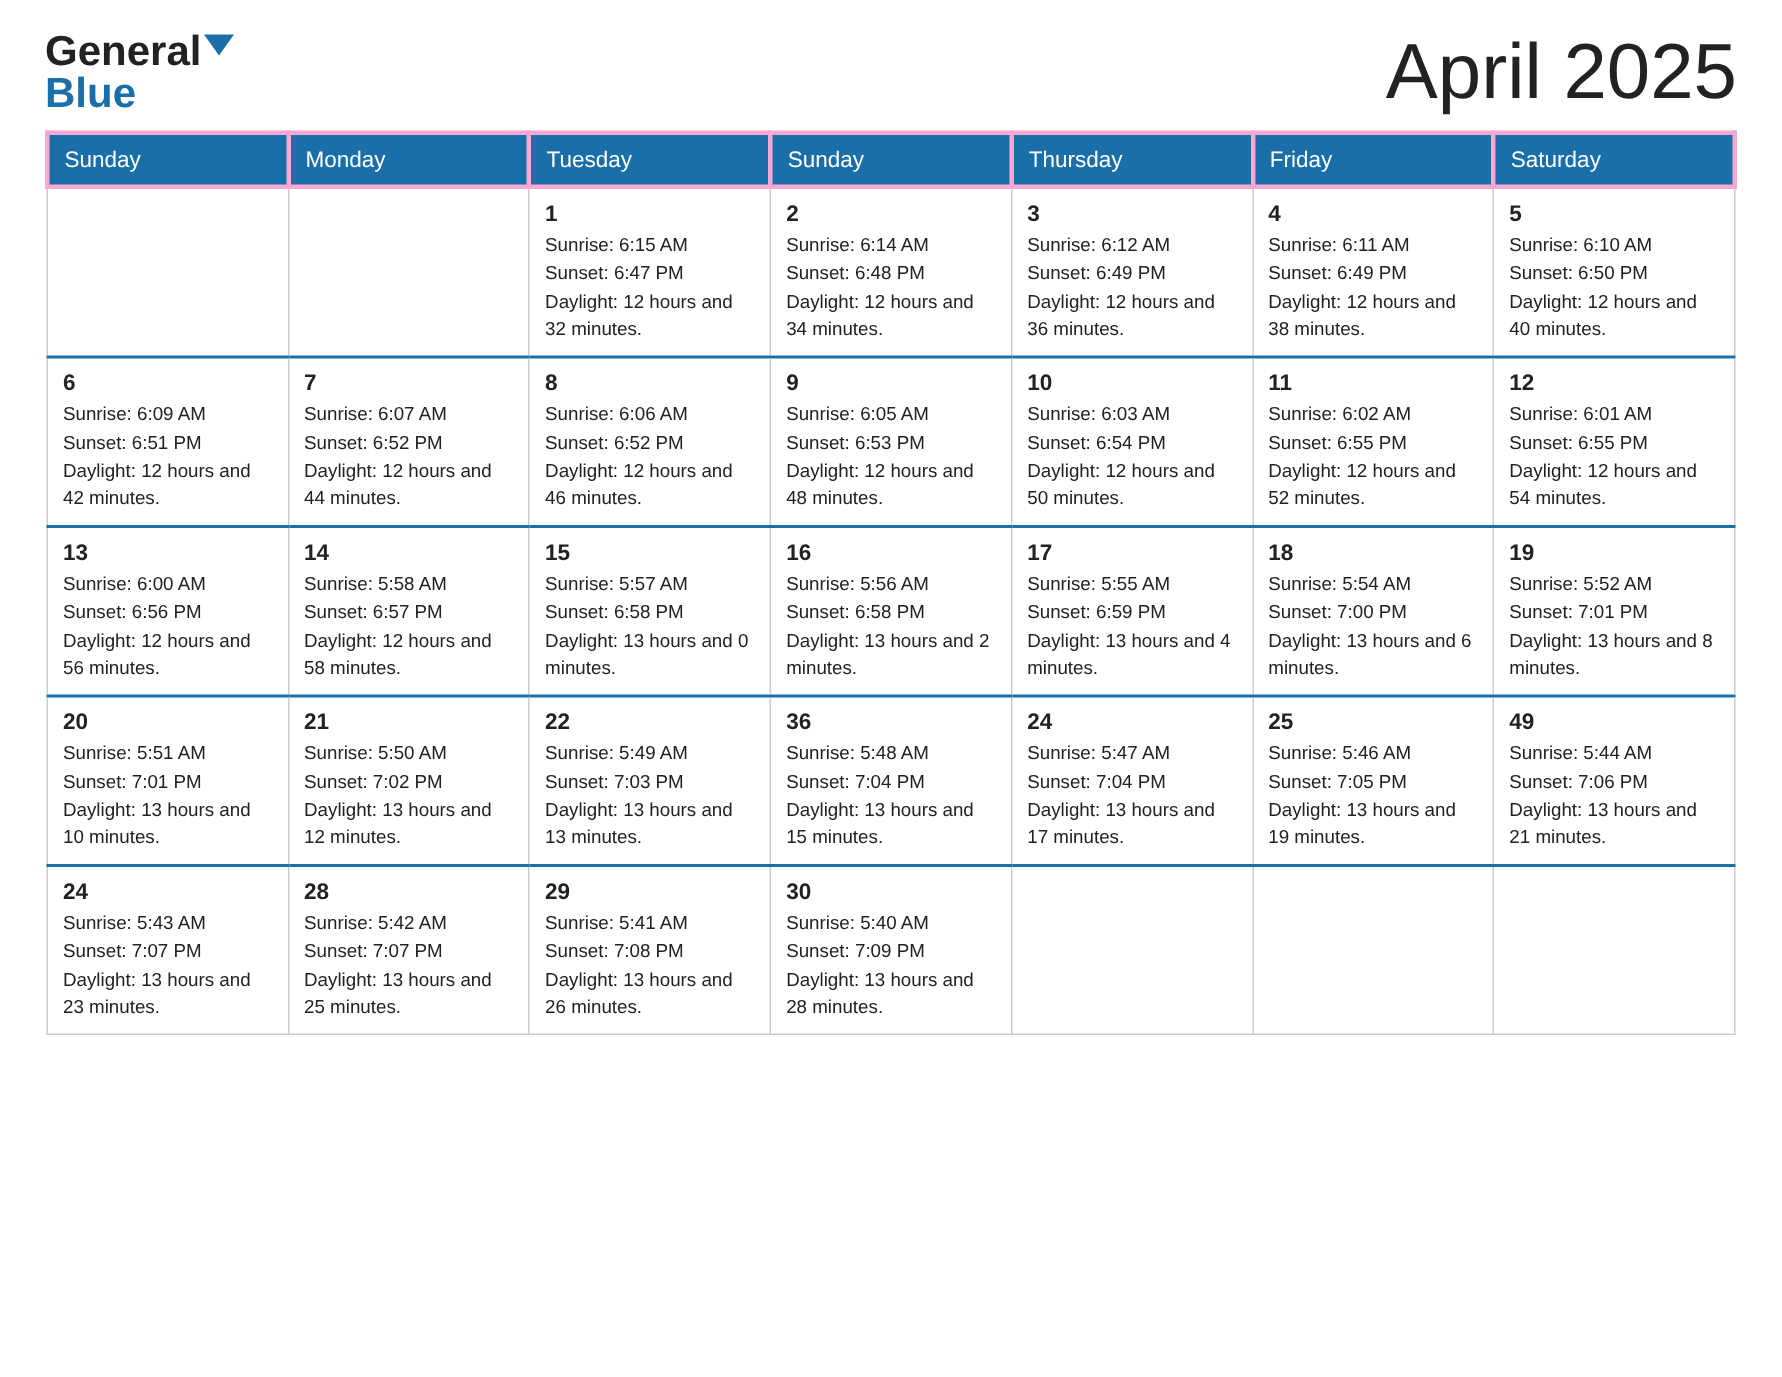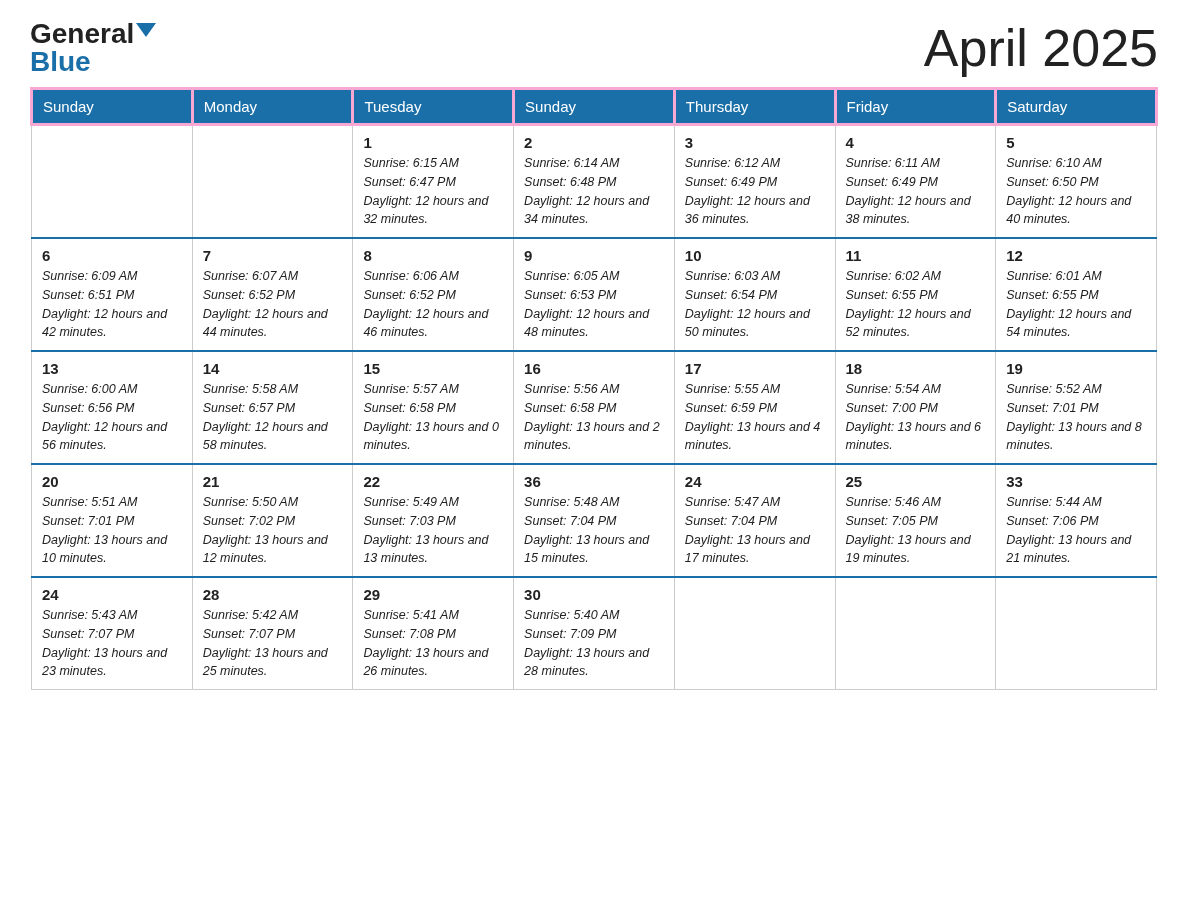--- a/index.html
+++ b/index.html
@@ -89,21 +89,20 @@
       font-size: 15px;
       font-weight: bold;
       color: #222;
       display: block;
       margin-bottom: 3px;
     }
     .day-info {
       font-size: 12.5px;
       color: #222;
       line-height: 1.5;
-      font-style: italic;
     }
   </style>
 </head>
 <body>
 
 <div class="header">
   <div class="logo">
     <div style="display:flex; align-items:center;">
       <span class="logo-text">General</span>
       <span class="logo-triangle"></span>
@@ -231,21 +230,21 @@
         </td>
         <td>
           <span class="day-number">24</span>
           <div class="day-info">Sunrise: 5:47 AM<br>Sunset: 7:04 PM<br>Daylight: 13 hours and 17 minutes.</div>
         </td>
         <td>
           <span class="day-number">25</span>
           <div class="day-info">Sunrise: 5:46 AM<br>Sunset: 7:05 PM<br>Daylight: 13 hours and 19 minutes.</div>
         </td>
         <td>
-          <span class="day-number">33</span>
+          <span class="day-number">49</span>
           <div class="day-info">Sunrise: 5:44 AM<br>Sunset: 7:06 PM<br>Daylight: 13 hours and 21 minutes.</div>
         </td>
       </tr>
       <tr>
         <td>
           <span class="day-number">24</span>
           <div class="day-info">Sunrise: 5:43 AM<br>Sunset: 7:07 PM<br>Daylight: 13 hours and 23 minutes.</div>
         </td>
         <td>
           <span class="day-number">28</span>

